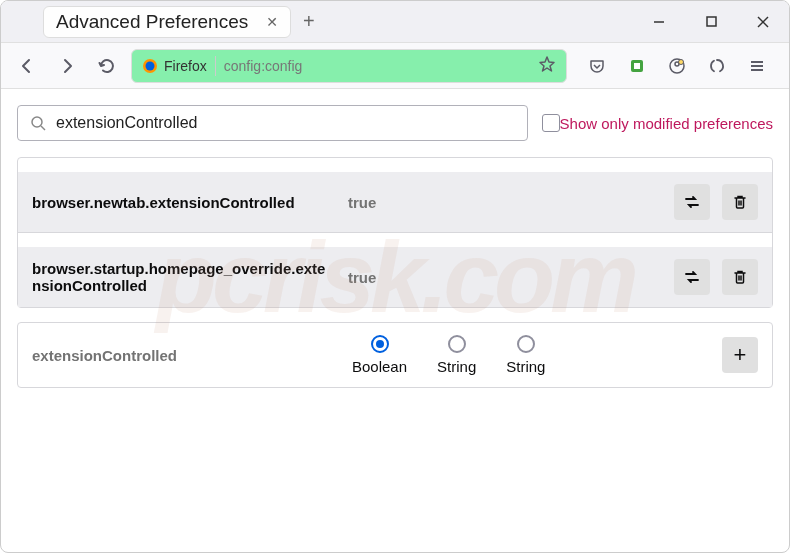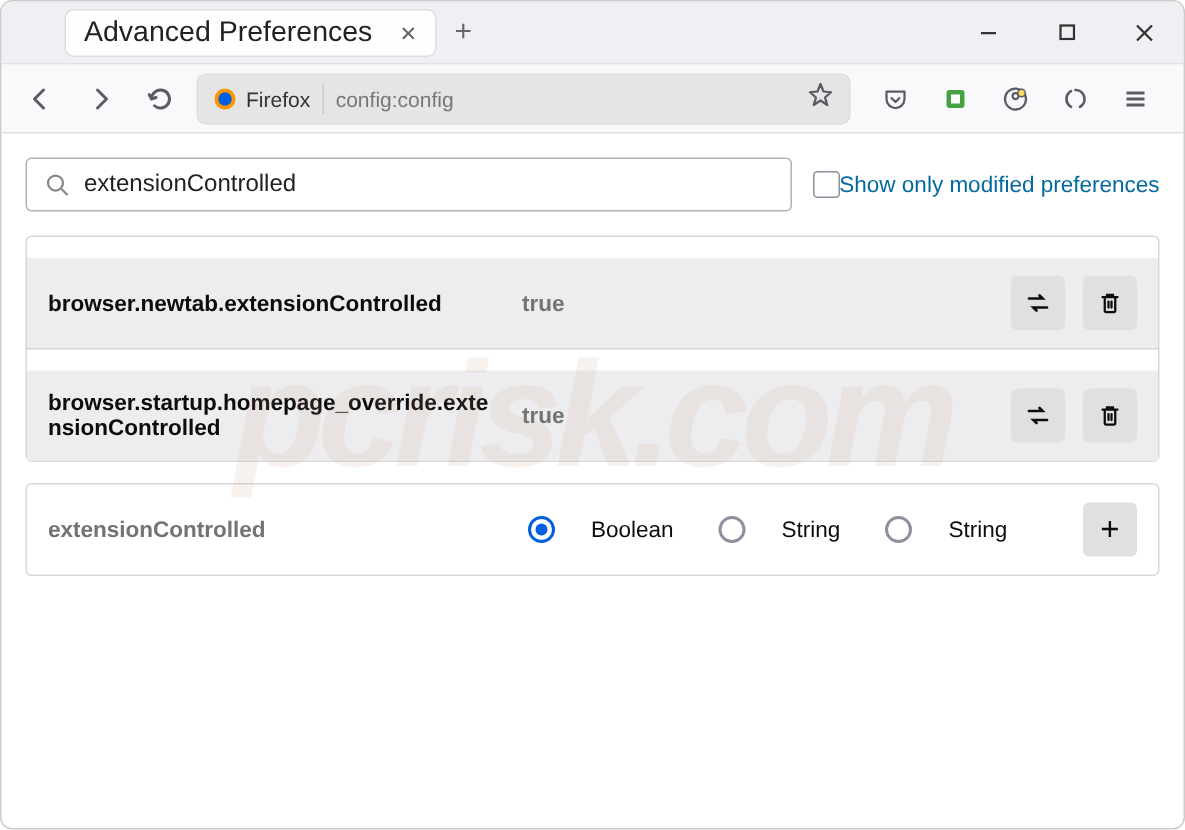--- a/index.html
+++ b/index.html
@@ -8,49 +8,49 @@
     .titlebar { height: 42px; display: flex; align-items: center; background: #f0f0f4; border-bottom: 1px solid #e0e0e0; }
     .tab { display: flex; align-items: center; background: #fefefe; border: 1px solid #ddd; border-radius: 6px; padding: 6px 12px; margin-left: 42px; height: 32px; width: 248px; justify-content: space-between; }
     .tab-title { font-size: 19px; color: #222; }
     .tab-close { color: #666; font-size: 14px; cursor: pointer; }
     .new-tab { margin-left: 12px; color: #666; font-size: 20px; cursor: pointer; }
     .window-controls { margin-left: auto; display: flex; gap: 0; }
     .window-btn { width: 52px; height: 42px; display: flex; align-items: center; justify-content: center; cursor: pointer; }
     
     .toolbar { height: 46px; display: flex; align-items: center; padding: 0 10px; gap: 8px; background: #f9f9fb; border-bottom: 1px solid #e0e0e0; }
     .nav-btn { width: 32px; height: 32px; display: flex; align-items: center; justify-content: center; border-radius: 4px; cursor: pointer; color: #5b5b66; }
-    .addressbar { flex: 1; height: 34px; background: #e5e5e5; border: 1px solid #ddd; border-radius: 6px; display: flex; align-items: center; padding: 0 10px; gap: 8px; }
+    .addressbar { flex: 1; height: 34px; background: #86efac; border: 1px solid #ddd; border-radius: 6px; display: flex; align-items: center; padding: 0 10px; gap: 8px; }
     .firefox-label { display: flex; align-items: center; gap: 6px; font-size: 14px; color: #333; }
     .firefox-logo { width: 16px; height: 16px; }
     .divider { width: 1px; height: 20px; background: #ccc; }
     .url-text { font-size: 14px; color: #777; flex: 1; }
     .star-icon { color: #5b5b66; cursor: pointer; }
     .toolbar-icons { display: flex; gap: 8px; align-items: center; padding: 0 6px; }
     .tb-icon { width: 32px; height: 32px; display: flex; align-items: center; justify-content: center; cursor: pointer; }
     
     .content { padding: 16px; }
     .search-row { display: flex; gap: 14px; align-items: center; }
     .search-box { flex: 1; display: flex; align-items: center; border: 1px solid #b1b1b9; border-radius: 4px; padding: 8px 12px; gap: 10px; background: #fff; }
     .search-box input { border: none; outline: none; font-size: 16px; flex: 1; color: #222; }
-    .checkbox-label { display: flex; align-items: center; gap: 0; font-size: 15px; color: #0369a1; }
+    .checkbox-label { display: flex; align-items: center; gap: 0; font-size: 15px; color: #be185d; }
     .checkbox { width: 18px; height: 18px; border: 1px solid #8f8f9d; border-radius: 3px; cursor: pointer; }
     
     .pref-list { margin-top: 16px; border: 1px solid #d7d7db; border-radius: 4px; }
     .pref-row { display: flex; align-items: center; padding: 12px 14px; border-bottom: 1px solid #d7d7db; gap: 16px; margin-top: 14px; }
     .pref-row:last-child { border-bottom: none; }
     .pref-row.modified { background: #ededf0; }
     .pref-name { font-weight: bold; font-size: 15px; color: #0c0c0d; width: 300px; word-break: break-all; }
     .pref-value { font-weight: bold; font-size: 15px; color: #737373; flex: 1; }
     .pref-actions { display: flex; gap: 12px; }
     .action-btn { width: 36px; height: 36px; display: flex; align-items: center; justify-content: center; background: #e0e0e0; border-radius: 4px; cursor: pointer; }
     
     .new-pref { margin-top: 14px; border: 1px solid #d7d7db; border-radius: 4px; display: flex; align-items: center; padding: 12px 14px; gap: 20px; }
     .new-pref-name { font-weight: bold; font-size: 15px; color: #737373; width: 300px; }
     .radio-group { display: flex; gap: 30px; flex: 1; }
-    .radio-item { display: flex; align-items: center; gap: 24px; font-size: 15px; color: #0c0c0d; }
+    .radio-item { display: flex; align-items: center; gap: 5px; font-size: 15px; color: #0c0c0d; flex-direction: column; }
     .radio { width: 18px; height: 18px; border: 2px solid #8f8f9d; border-radius: 50%; display: flex; align-items: center; justify-content: center; cursor: pointer; }
     .radio.selected { border-color: #0060df; }
     .radio.selected::after { content: ''; width: 8px; height: 8px; background: #0060df; border-radius: 50%; }
     .add-btn { width: 36px; height: 36px; display: flex; align-items: center; justify-content: center; background: #e0e0e0; border-radius: 4px; cursor: pointer; font-size: 22px; color: #0c0c0d; }
     
     .watermark { position: absolute; top: 50%; left: 50%; transform: translate(-50%, -50%); font-size: 100px; font-style: italic; font-weight: bold; color: rgba(200,150,120,0.12); pointer-events: none; white-space: nowrap; font-family: Liberation Sans, sans-serif; letter-spacing: -5px; }
   </style>
 </head>
 <body>
 

